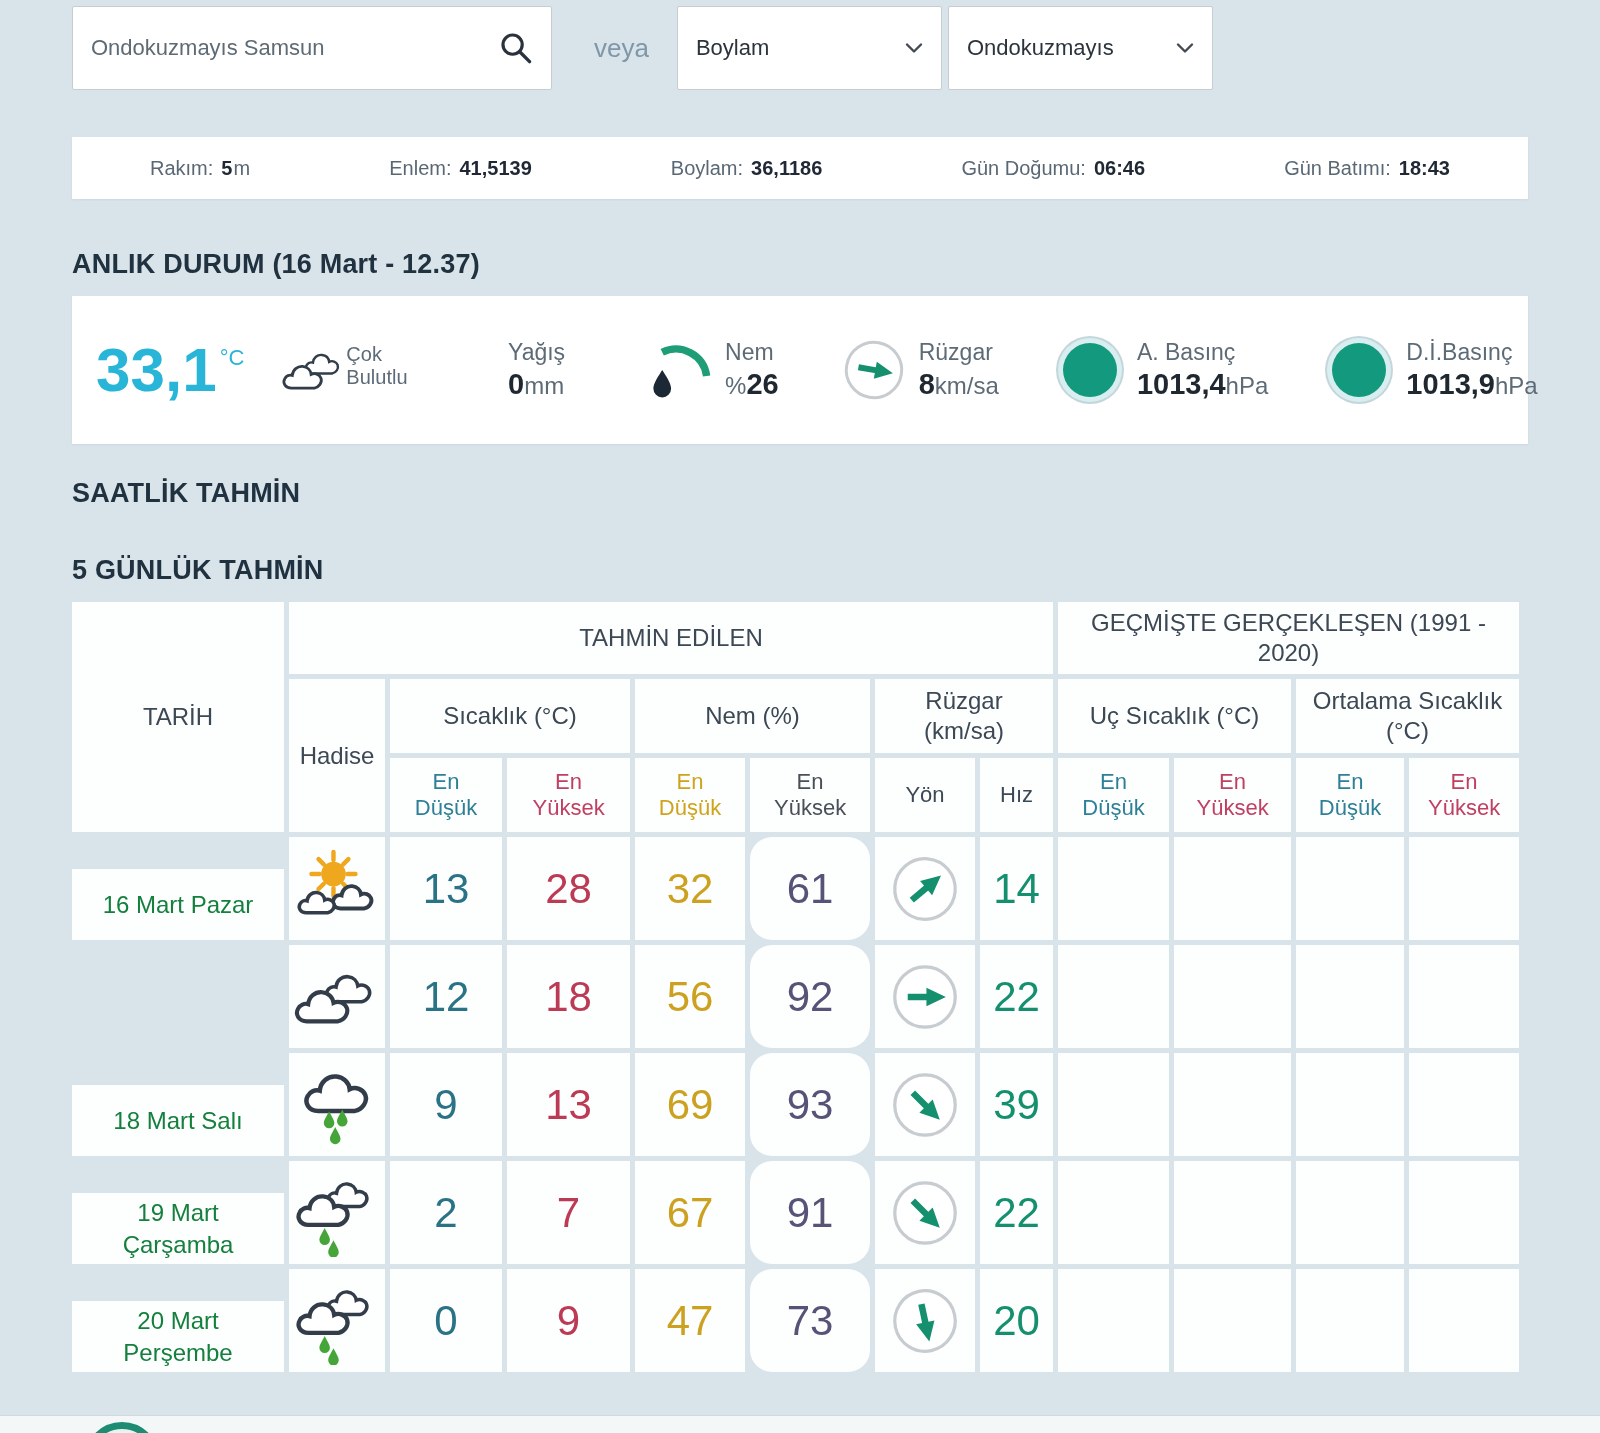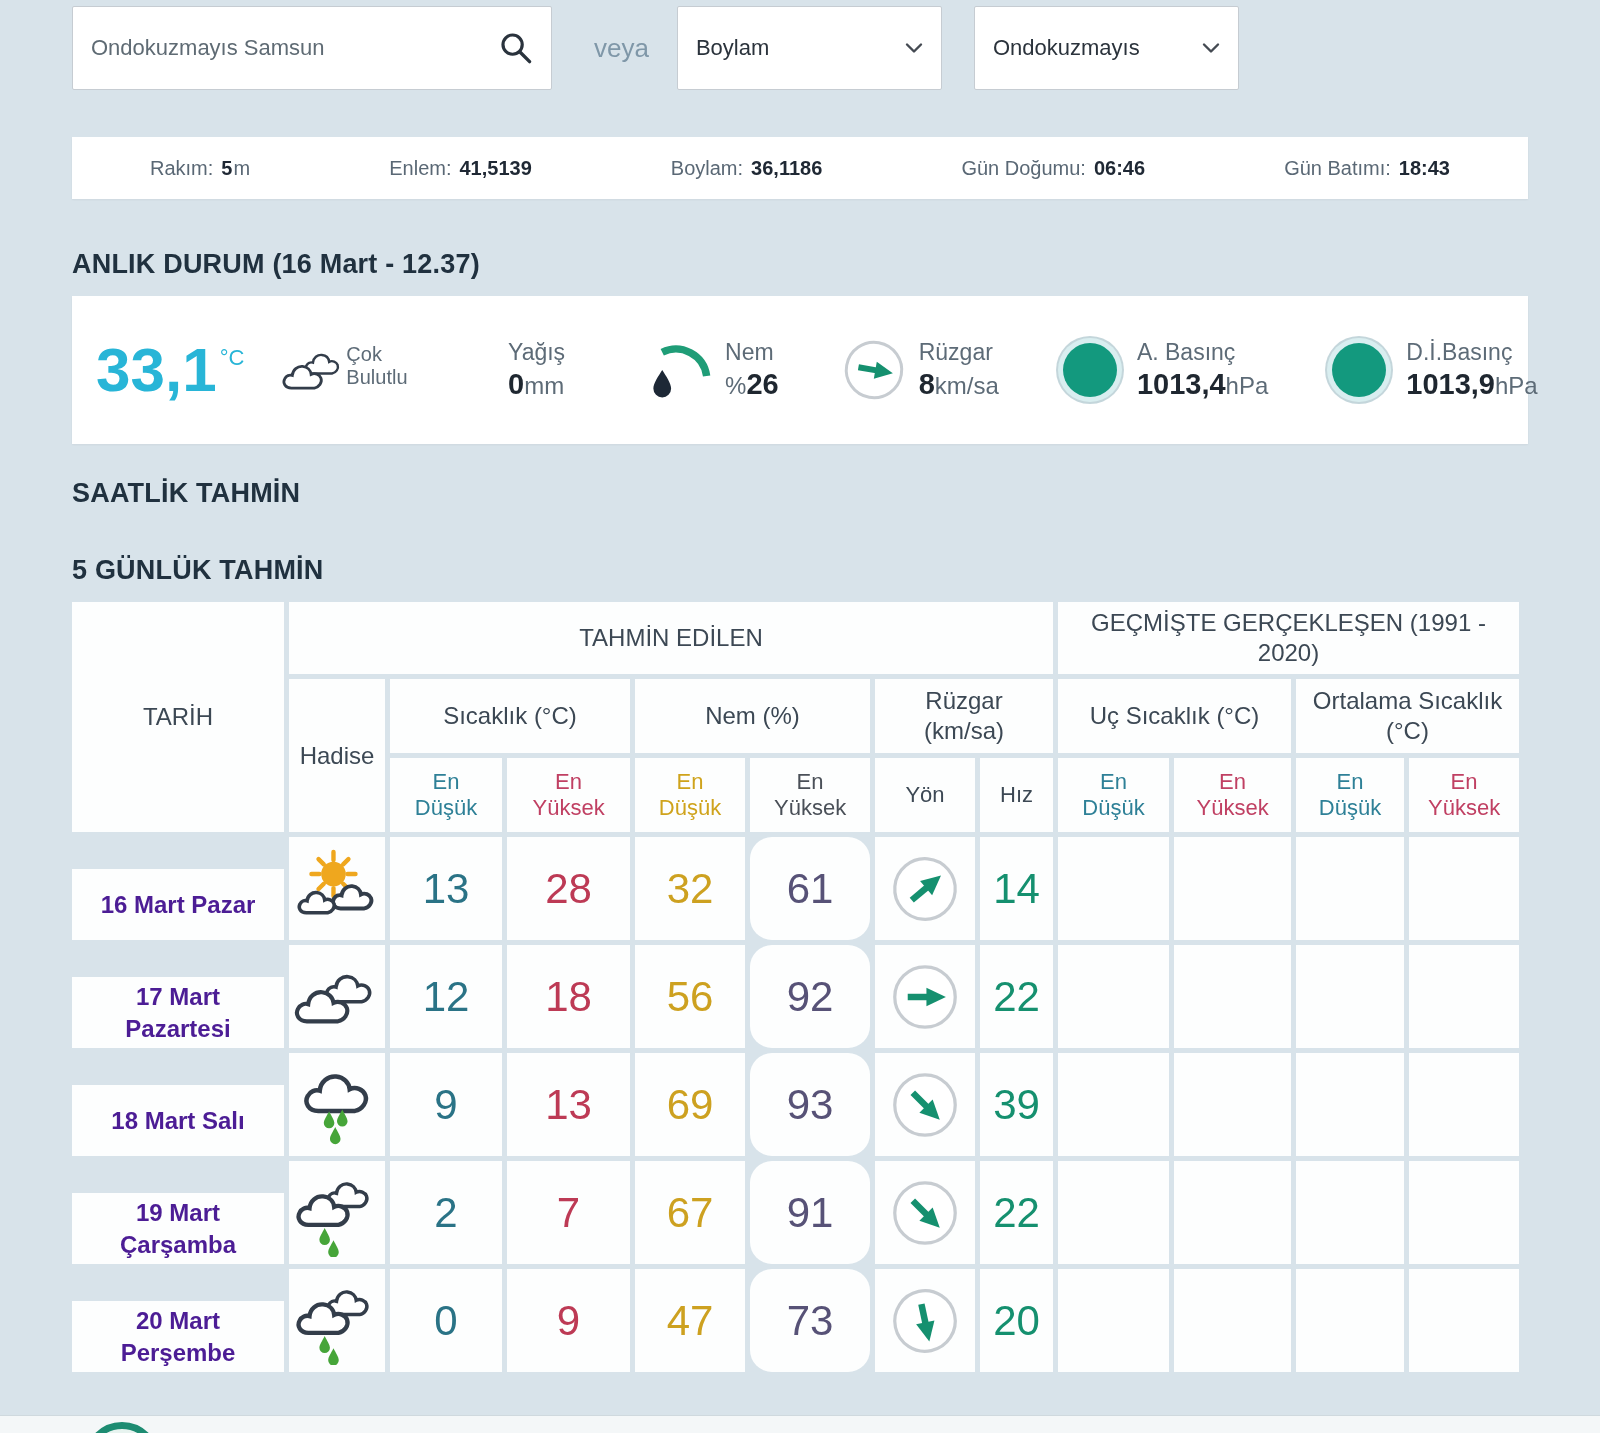--- a/index.html
+++ b/index.html
@@ -21,21 +21,21 @@
     flex:1; border:none; outline:none; font-size:22px; color:#5f6b74;
     font-family:inherit; background:transparent;
   }
   .search-btn { width:34px; height:34px; cursor:pointer; flex:0 0 auto; }
   .veya { margin:0 28px 0 42px; font-size:26px; color:#7f97a8; }
   .select {
     width:265px; height:84px; background:#fff; border:1px solid #c6ccd2;
     display:flex; align-items:center; justify-content:space-between;
     padding:0 18px; font-size:22px; color:#2b333c; border-radius:2px; cursor:pointer;
   }
-  .select + .select { margin-left:32px; }
+  .select + .select { margin-left:6px; }
 
   
   .info-bar {
     margin-top:47px; height:62px; background:#fff;
     display:flex; align-items:center; justify-content:space-between;
     padding:0 78px; box-shadow:0 1px 2px rgba(0,0,0,.05);
   }
   .info-item { font-size:20px; color:#5a6875; }
   .info-item b { color:#1f2834; font-weight:700; margin-left:8px; }
   .info-item .suffix { color:#5a6875; font-weight:400; margin-left:1px; }
@@ -90,21 +90,21 @@
   }
   .cell.hh { font-size:24px; line-height:1.25; }
   .cell.hh .cw { display:inline-block; max-width:470px; }
   .cw-narrow { max-width:130px !important; }
   .cell.mm { font-size:22px; line-height:1.2; }
   .cell.mm .cw { display:inline-block; max-width:72px; }
   .c-teal { color:#2e8097; }
   .c-red  { color:#c04063; }
   .c-gold { color:#cfa31c; }
   .c-dark { color:#4a5058; }
-  .cell.date { font-size:24px; font-weight:700; color:#4c1d95; line-height:1.3;margin-top:32px; }
+  .cell.date { font-size:24px; font-weight:400; color:#15803d; line-height:1.3;margin-top:32px; }
   .cell.date .cw { display:inline-block; max-width:176px; }
   .cell.num { font-size:42px;text-align:right; }
   .n-teal { color:#2a7386; }
   .n-red  { color:#bd3a55; }
   .n-gold { color:#cda120; }
   .n-purp { color:#575277;border-radius:22px; }
   .n-green{ color:#15906f; }
 
   
   .footer-bar {
@@ -325,23 +325,20 @@
         <line x1="26" y1="50" x2="56" y2="50" stroke="#15906f" stroke-width="9"></line>
         <polygon points="52,37 79,50 52,63" fill="#15906f"></polygon>
       </svg>
     </div>
     <div class="cell num n-green" style="grid-area:4/8/5/9">14</div>
     <div class="cell" style="grid-area:4/9/5/10"></div>
     <div class="cell" style="grid-area:4/10/5/11"></div>
     <div class="cell" style="grid-area:4/11/5/12"></div>
     <div class="cell" style="grid-area:4/12/5/13"></div>
 
-    <div class="cell date" style="grid-area:5/1/6/2">
-        <span class="cw">17 Mart Pazartesi</span>
-      </div>
     <div class="cell" style="grid-area:5/2/6/3">
       <svg width="88" height="62" viewBox="0 0 100 66">
         <g transform="translate(34,0) scale(0.62)">
           <path d="M22 62 C 9 62 3 51 8 42 C 11 36 18 33 24 35 C 25 23 35 15 46 16 C 56 17 63 24 64 33 C 72 29 82 33 85 41 C 88 50 81 60 71 62 Z" fill="#fff" stroke="#333d4a" stroke-width="6.5"></path>
         </g>
         <g transform="translate(0,16) scale(0.72)">
           <path d="M22 62 C 9 62 3 51 8 42 C 11 36 18 33 24 35 C 25 23 35 15 46 16 C 56 17 63 24 64 33 C 72 29 82 33 85 41 C 88 50 81 60 71 62 Z" fill="#fff" stroke="#333d4a" stroke-width="6.5"></path>
         </g>
       </svg>
     </div>

